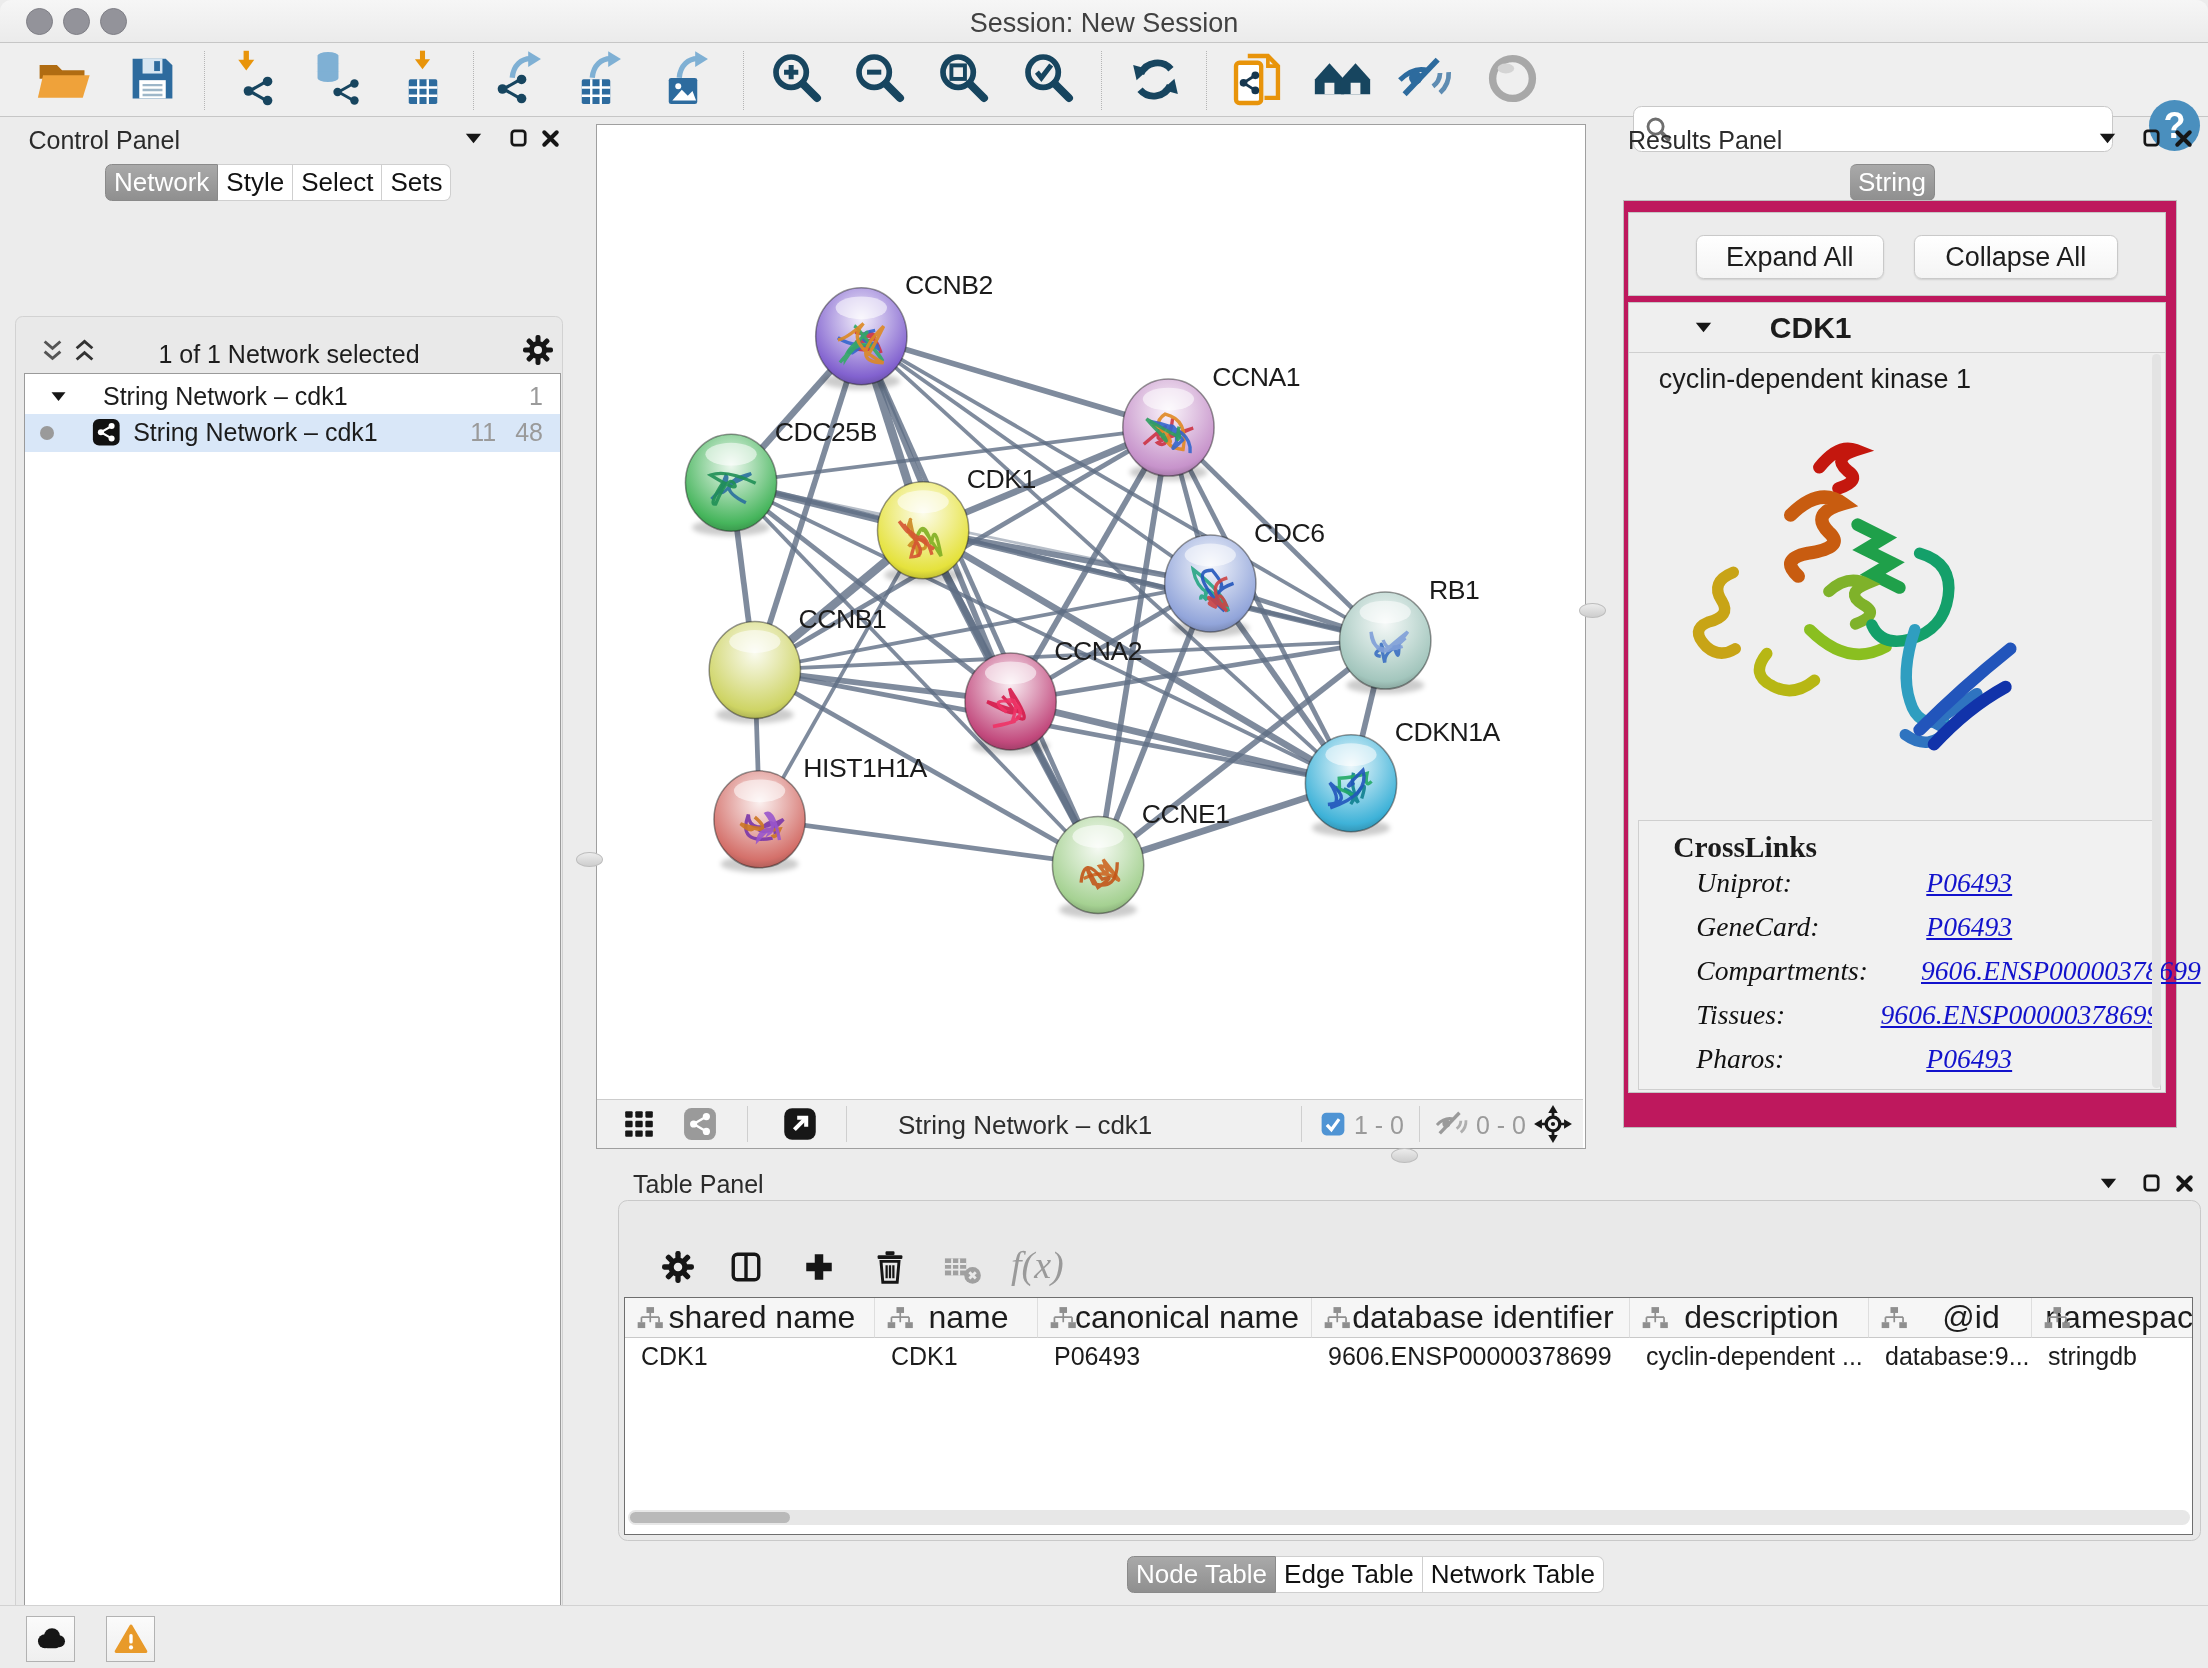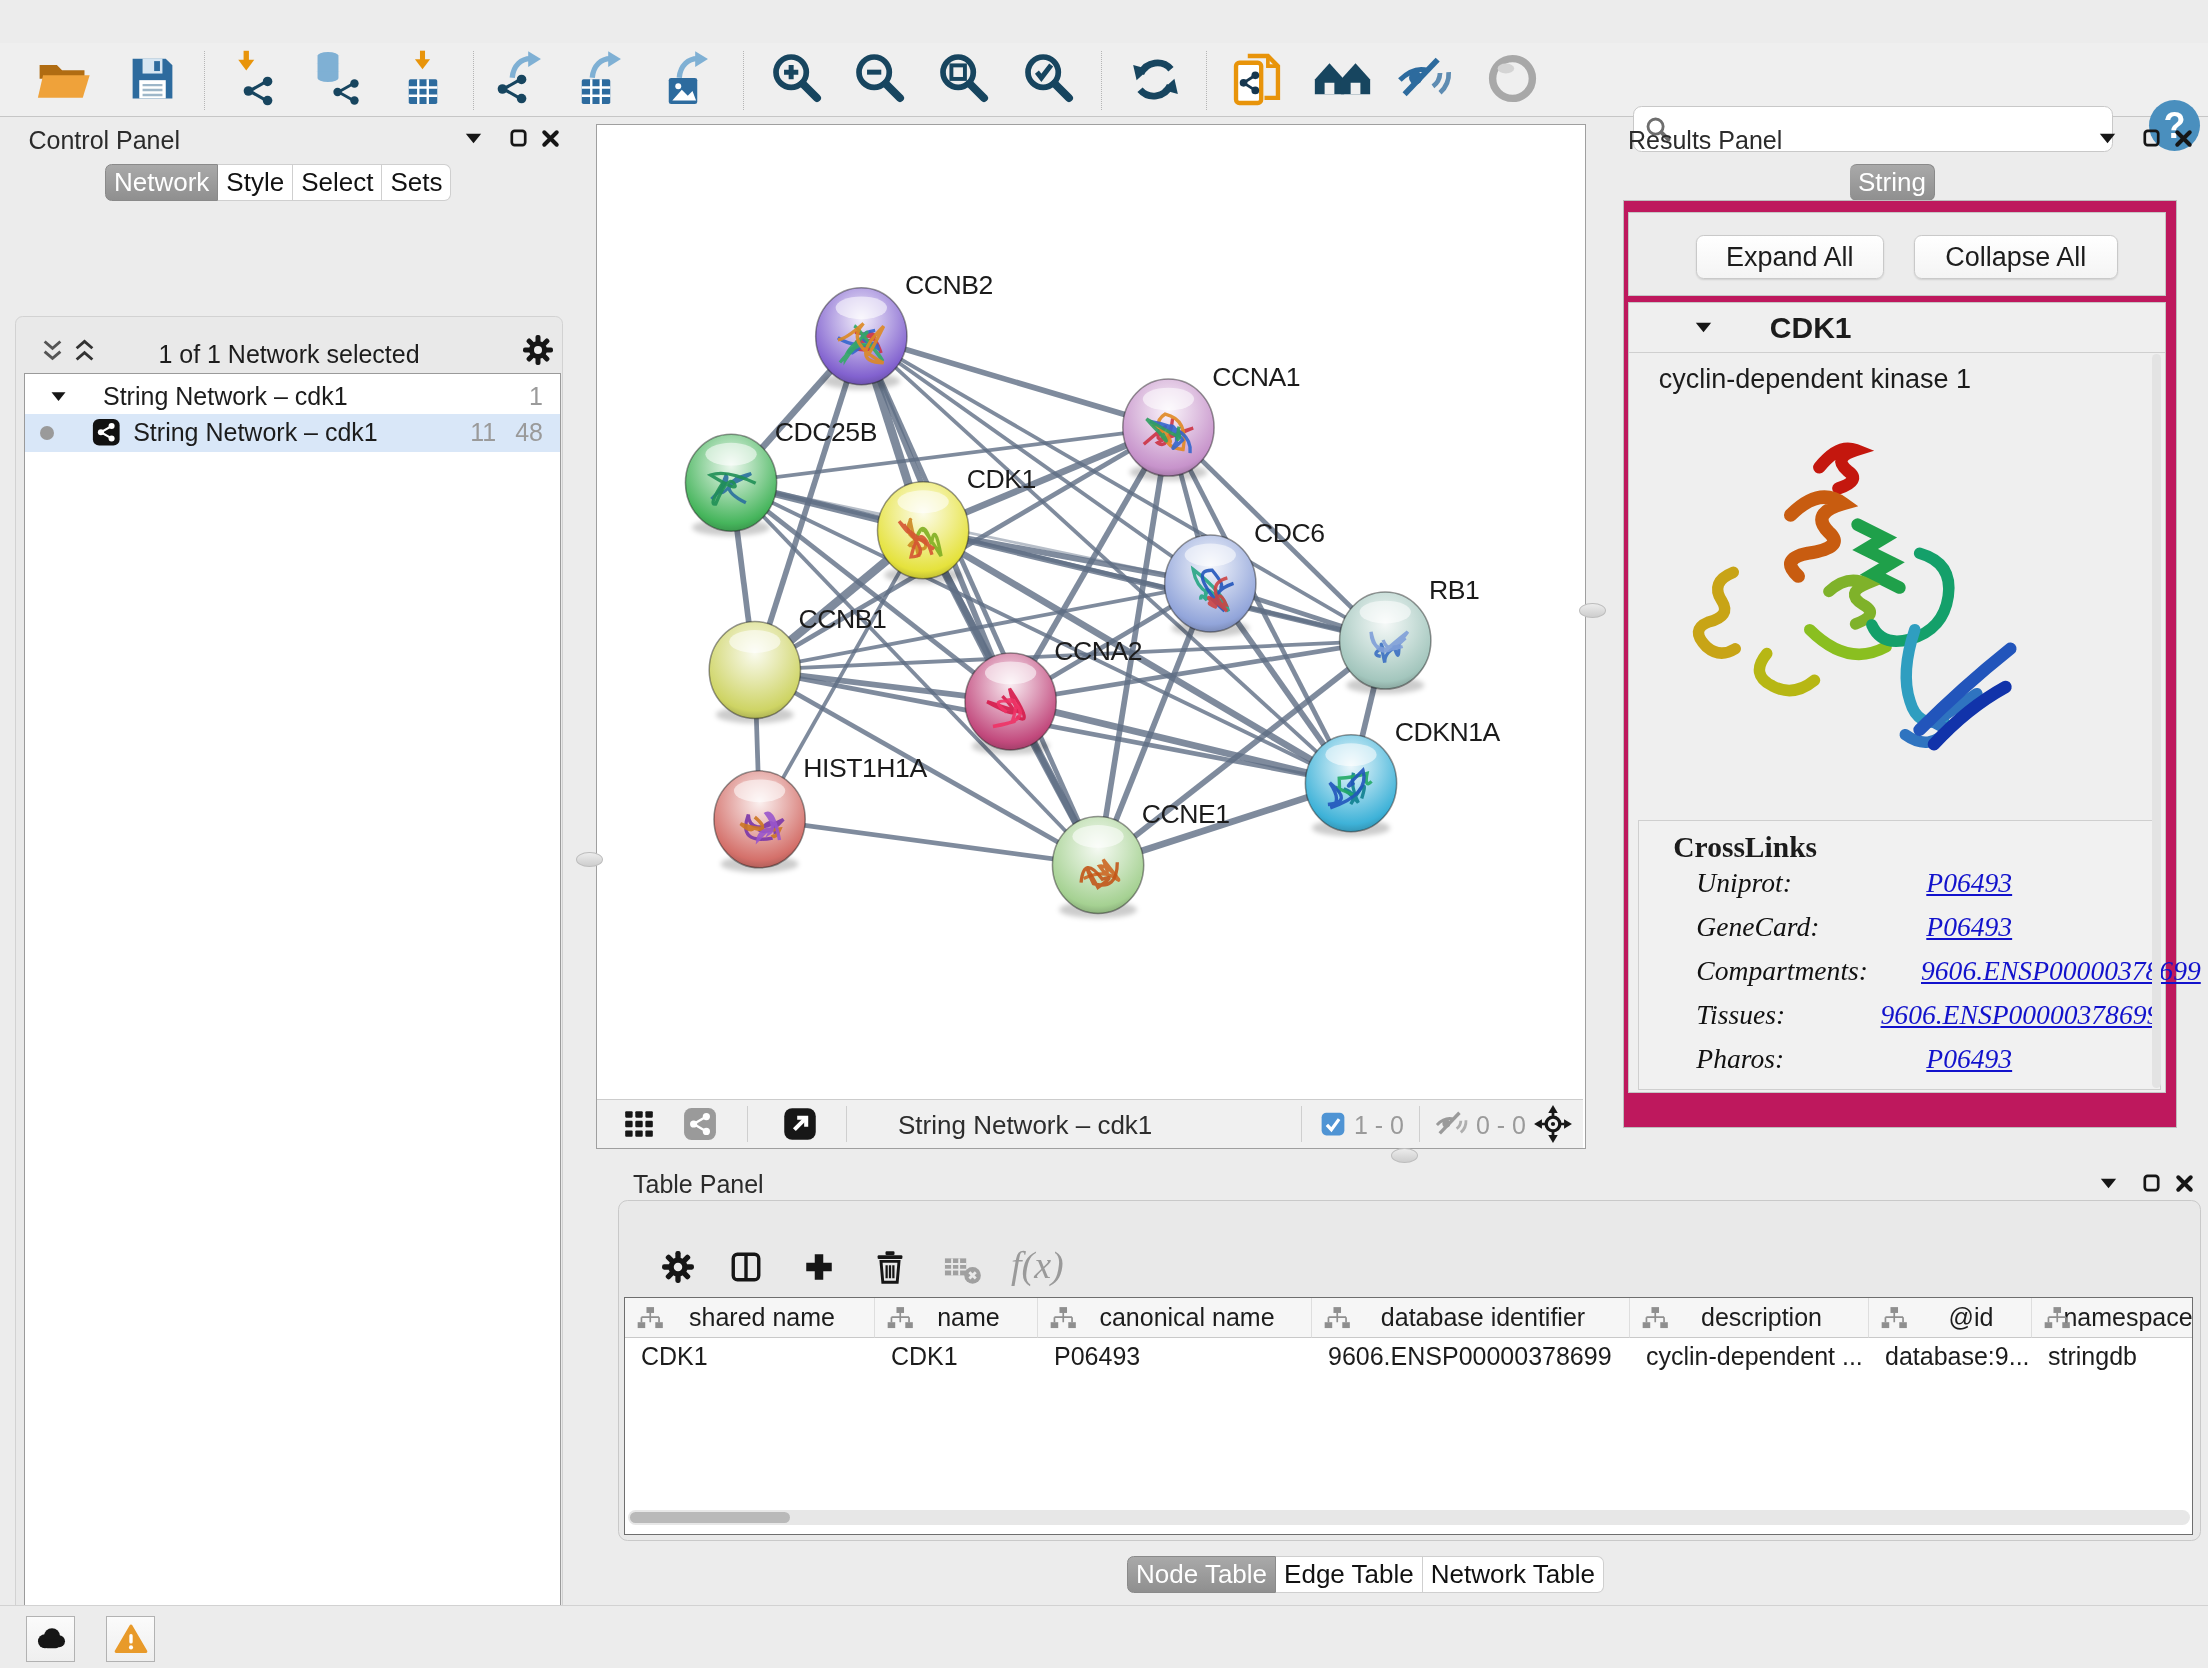--- a/index.html
+++ b/index.html
@@ -48,21 +48,21 @@
        font-size:27px;display:flex;align-items:center;justify-content:center;cursor:pointer;
        box-shadow:0 1px 1.9px rgba(0,0,0,.12);}
   #xl-box{font-family:"Liberation Serif",serif;}
   .xl-row{display:flex;height:44px;align-items:flex-start;font-style:italic;}
   .xl-label{width:177px;padding-left:57px;font-size:27.6px;color:#111;}
   .xl-value{font-size:27.6px;text-decoration:underline;cursor:pointer;}
   
   #tp-inner{left:618px;top:1200px;width:1581px;height:339px;background:#e9e9e9;border:1px solid #c9c9c9;border-radius:9.5px;}
   #tbl{left:624px;top:1297px;width:1569px;height:238px;background:#fff;border:1.9px solid #6e6e6e;box-sizing:border-box;overflow:hidden;}
   .th-cell{height:40px;background:#f6f6f6;border-right:1px solid #dedede;border-bottom:1px solid #c9c9c9;
-           display:flex;align-items:center;justify-content:center;position:relative;font-size:25px;box-sizing:border-box;flex:none;}
+           display:flex;align-items:center;justify-content:center;position:relative;font-size:32px;box-sizing:border-box;flex:none;}
   .td-cell{height:36px;display:flex;align-items:center;padding-left:16px;font-size:25px;box-sizing:border-box;flex:none;
            white-space:nowrap;overflow:hidden;}
   #hscroll{left:628px;top:1510px;width:1562px;height:15px;background:#e7e7e7;border-radius:7.6px;}
   #hthumb{left:1.9px;top:1.9px;width:160px;height:11.4px;background:#b9b9b9;border-radius:5.7px;cursor:grab;}
   
   #statusbar{left:0;top:1605px;width:2208px;height:63px;background:#ececec;border-top:1.9px solid #d2d2d2;}
   .sq-btn{width:49px;height:46px;background:linear-gradient(#fbfbfb,#efefef);border:1.9px solid #b2b2b2;
           display:flex;align-items:center;justify-content:center;cursor:pointer;box-sizing:border-box;}
   text.nlabel{font-size:28px;fill:#1b1b1b;letter-spacing:-0.5px;}
 </style>
@@ -273,20 +273,26 @@
         <rect x="5" y="4" width="14" height="15" rx="3" fill="none" stroke="currentColor" stroke-width="2.8"></rect>
       </symbol>
 <symbol id="i-x" viewBox="0 0 24 24">
         <path d="M5.5 5.5 L18.5 18.5 M18.5 5.5 L5.5 18.5" stroke="currentColor" stroke-width="4.2" stroke-linecap="round"></path>
       </symbol>
 </defs>
 </svg>
 
 <div id="root">
 
+  <div id="titlebar" class="abs">
+    <div class="tl abs" style="left:26px"></div>
+    <div class="tl abs" style="left:63px"></div>
+    <div class="tl abs" style="left:100px"></div>
+    <div id="win-title" class="abs">Session: New Session</div>
+  </div>
 
   <div id="toolbar" class="abs">
     <div class="tbtn abs" style="left:36px"><svg width="59" height="53" style="margin-top:5.7px" viewBox="0 0 62 56">
           <use href="#i-folder"></use>
         </svg></div>
     <div class="tbtn abs" style="left:122px"><svg width="53" height="53" style="margin:3.8px 0 0 3.8px" viewBox="0 0 56 56">
           <use href="#i-floppy"></use>
         </svg></div>
     <div class="vsep abs" style="left:204px"></div>
     <div class="tbtn abs" style="left:226px">

